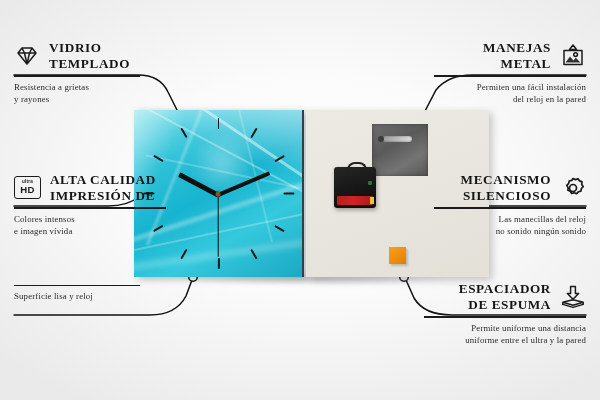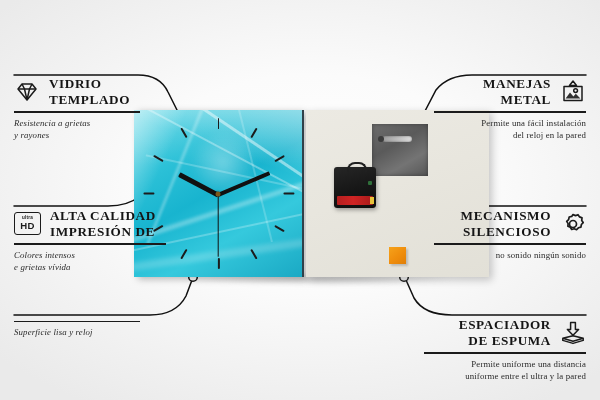--- a/index.html
+++ b/index.html
@@ -12,37 +12,37 @@
     position:relative;width:600px;height:400px;
     background:
       radial-gradient(ellipse 420px 260px at 52% 46%, #ffffff 0%, #fbfbfb 42%, #f2f2f2 72%, #eaeaea 100%),
       linear-gradient(180deg,#f7f7f7 0%,#ffffff 30%,#f4f4f4 100%);
   }
 
   
   #wires{position:absolute;left:0;top:0;width:600px;height:400px;pointer-events:none;}
 
   
-  .feat{position:absolute;margin-top:36px;}
+  .feat{position:absolute;}
   .feat .titlewrap{display:flex;align-items:center;gap:9px;}
   .feat.left .titlewrap{justify-content:flex-start;}
   .feat.right .titlewrap{justify-content:flex-end;}
   .feat .ttl{
     font-family:"Liberation Serif", serif;
     font-size:13.2px;font-weight:700;color:#151515;
     letter-spacing:.6px;line-height:1.18;text-transform:uppercase;
   }
   .feat.left .ttl{text-align:left;}
   .feat.right .ttl{text-align:right;}
   .rule{height:1.4px;background:#1b1b1b;margin:4px 0 4px 0;}
   .desc{
     font-family:"Liberation Serif", serif;
     font-size:8.8px;color:#2a2a2a;line-height:1.38;letter-spacing:.15px;
   }
-  .feat.left .desc{text-align:left;font-style:italic;}
+  .feat.left .desc{text-align:left;}
   .feat.right .desc{text-align:right;}
   .ico{width:26px;height:24px;flex:0 0 auto;display:block;}
 
   
   .hdbadge{
     width:25px;height:21px;border:1.6px solid #1b1b1b;border-radius:3px;
     display:flex;flex-direction:column;align-items:center;justify-content:center;
     line-height:1;flex:0 0 auto;
   }
   .hdbadge .u{font-family:"Liberation Sans",sans-serif;font-size:4.6px;font-weight:700;color:#1b1b1b;letter-spacing:.2px;}
@@ -205,21 +205,21 @@
         <span class="h">HD</span>
       </div>
       <div class="ttl">
         <div>ALTA CALIDAD</div>
         <div>IMPRESIÓN DE</div>
       </div>
     </div>
     <div class="rule"></div>
     <div class="desc">
       <div>Colores intensos</div>
-      <div>e grietas vívida</div>
+      <div>e imagen vívida</div>
     </div>
   </div>
 
   <div class="feat left" style="left:14px;top:281px;width:126px;">
     <div class="rule"></div>
     <div class="desc">
       <div>Superficie lisa y reloj</div>
     </div>
   </div>
 
@@ -233,40 +233,41 @@
         <g fill="none" stroke="#1b1b1b" stroke-width="1.5" stroke-linejoin="round">
           <path d="M13 1 L9.5 5.5 L16.5 5.5 Z"></path>
           <rect x="4" y="6.5" width="18" height="14"></rect>
           <path d="M5.6 18.6 L10 12.4 L13.4 16.6 L15.8 13.8 L20.4 18.6 Z" fill="#1b1b1b" stroke="none" opacity=".9"></path>
           <circle cx="15.6" cy="10.6" r="1.9"></circle>
         </g>
       </svg>
     </div>
     <div class="rule"></div>
     <div class="desc">
-      <div>Permite una fácil instalación</div>
+      <div>Permiten una fácil instalación</div>
       <div>del reloj en la pared</div>
     </div>
   </div>
 
   <div class="feat right" style="left:434px;top:172px;width:152px;">
     <div class="titlewrap">
       <div class="ttl">
         <div>MECANISMO</div>
         <div>SILENCIOSO</div>
       </div>
       <svg class="ico" viewBox="0 0 26 24">
         <g fill="none" stroke="#1b1b1b" stroke-width="1.7" stroke-linejoin="round">
           <path d="M13 2.6 l2.6 1.0 2.4 -0.9 1.6 2.2 2.4 1.0 -0.3 2.6 1.5 2.1 -1.8 1.9 -0.5 2.6 -2.5 0.7 -1.8 1.9 -2.4 -1.0 -2.5 0.8 -1.4 -2.2 -2.4 -1.1 0.2 -2.6 -1.4 -2.2 1.9 -1.8 0.6 -2.6 2.5 -0.6 Z"></path>
           <circle cx="13" cy="12" r="3.5"></circle>
         </g>
       </svg>
     </div>
     <div class="rule"></div>
     <div class="desc">
+      <div>Las manecillas del reloj</div>
       <div>no sonido ningún sonido</div>
     </div>
   </div>
 
   <div class="feat right" style="left:424px;top:281px;width:162px;">
     <div class="titlewrap">
       <div class="ttl">
         <div>ESPACIADOR</div>
         <div>DE ESPUMA</div>
       </div>

